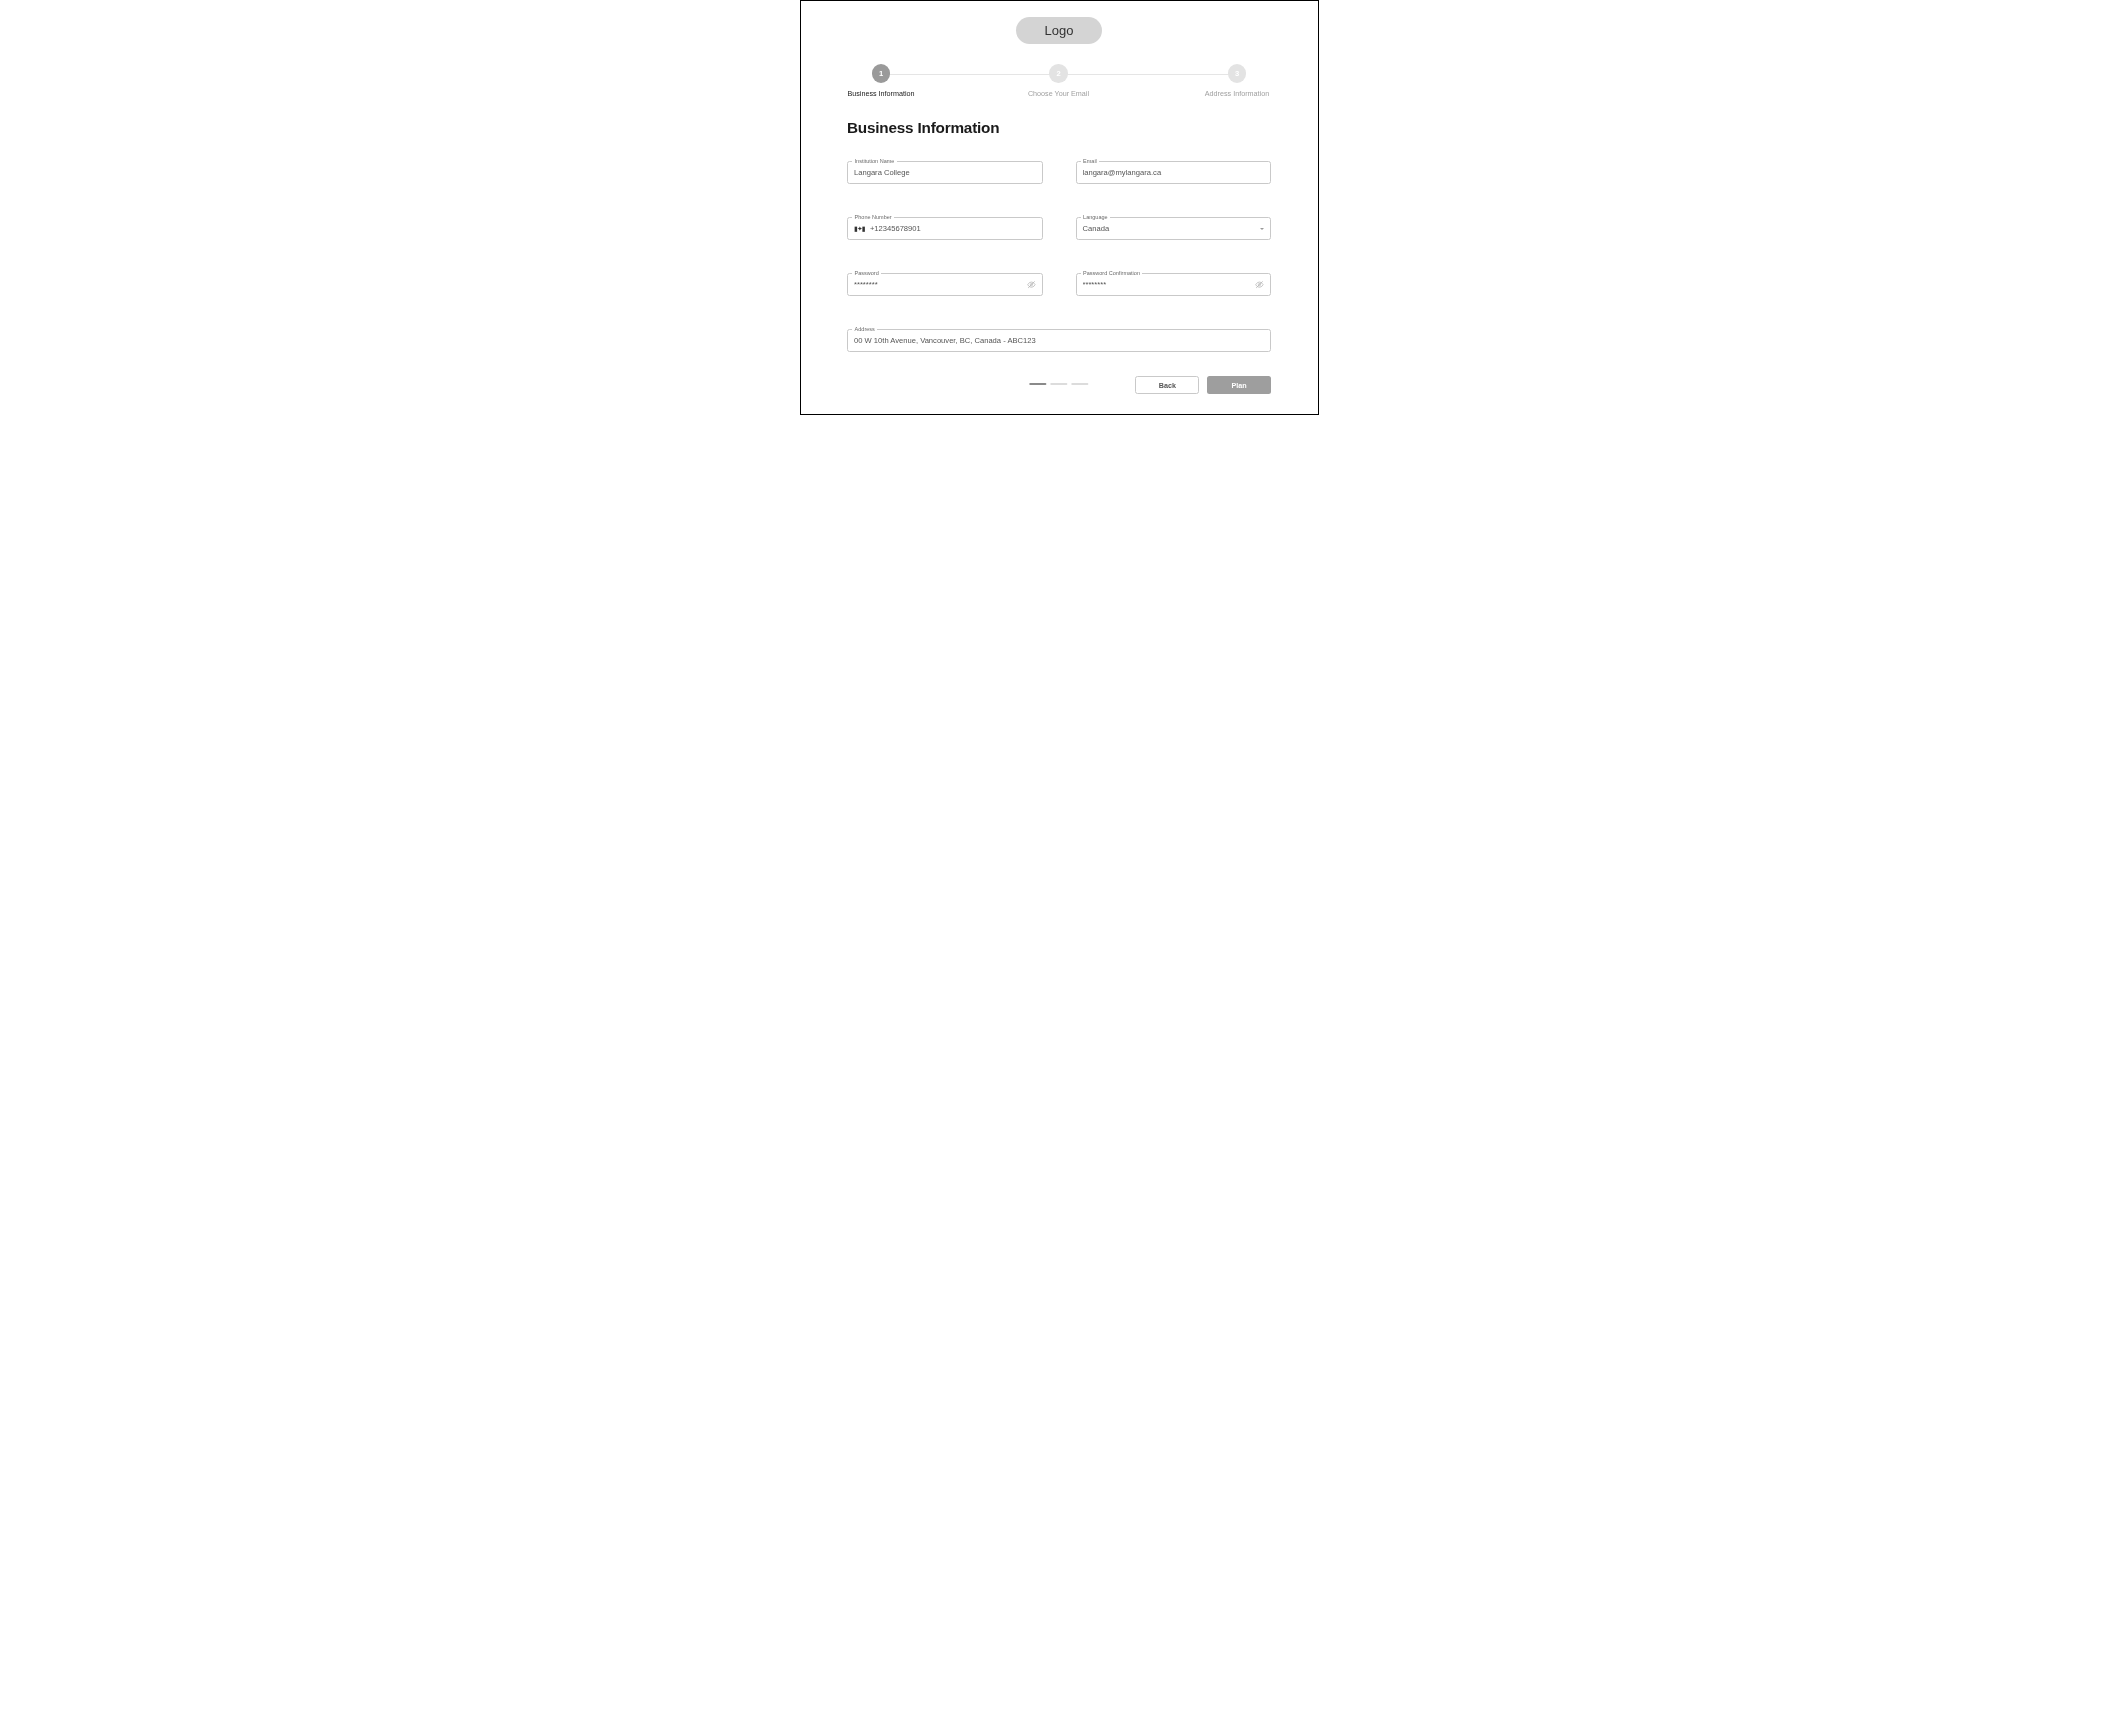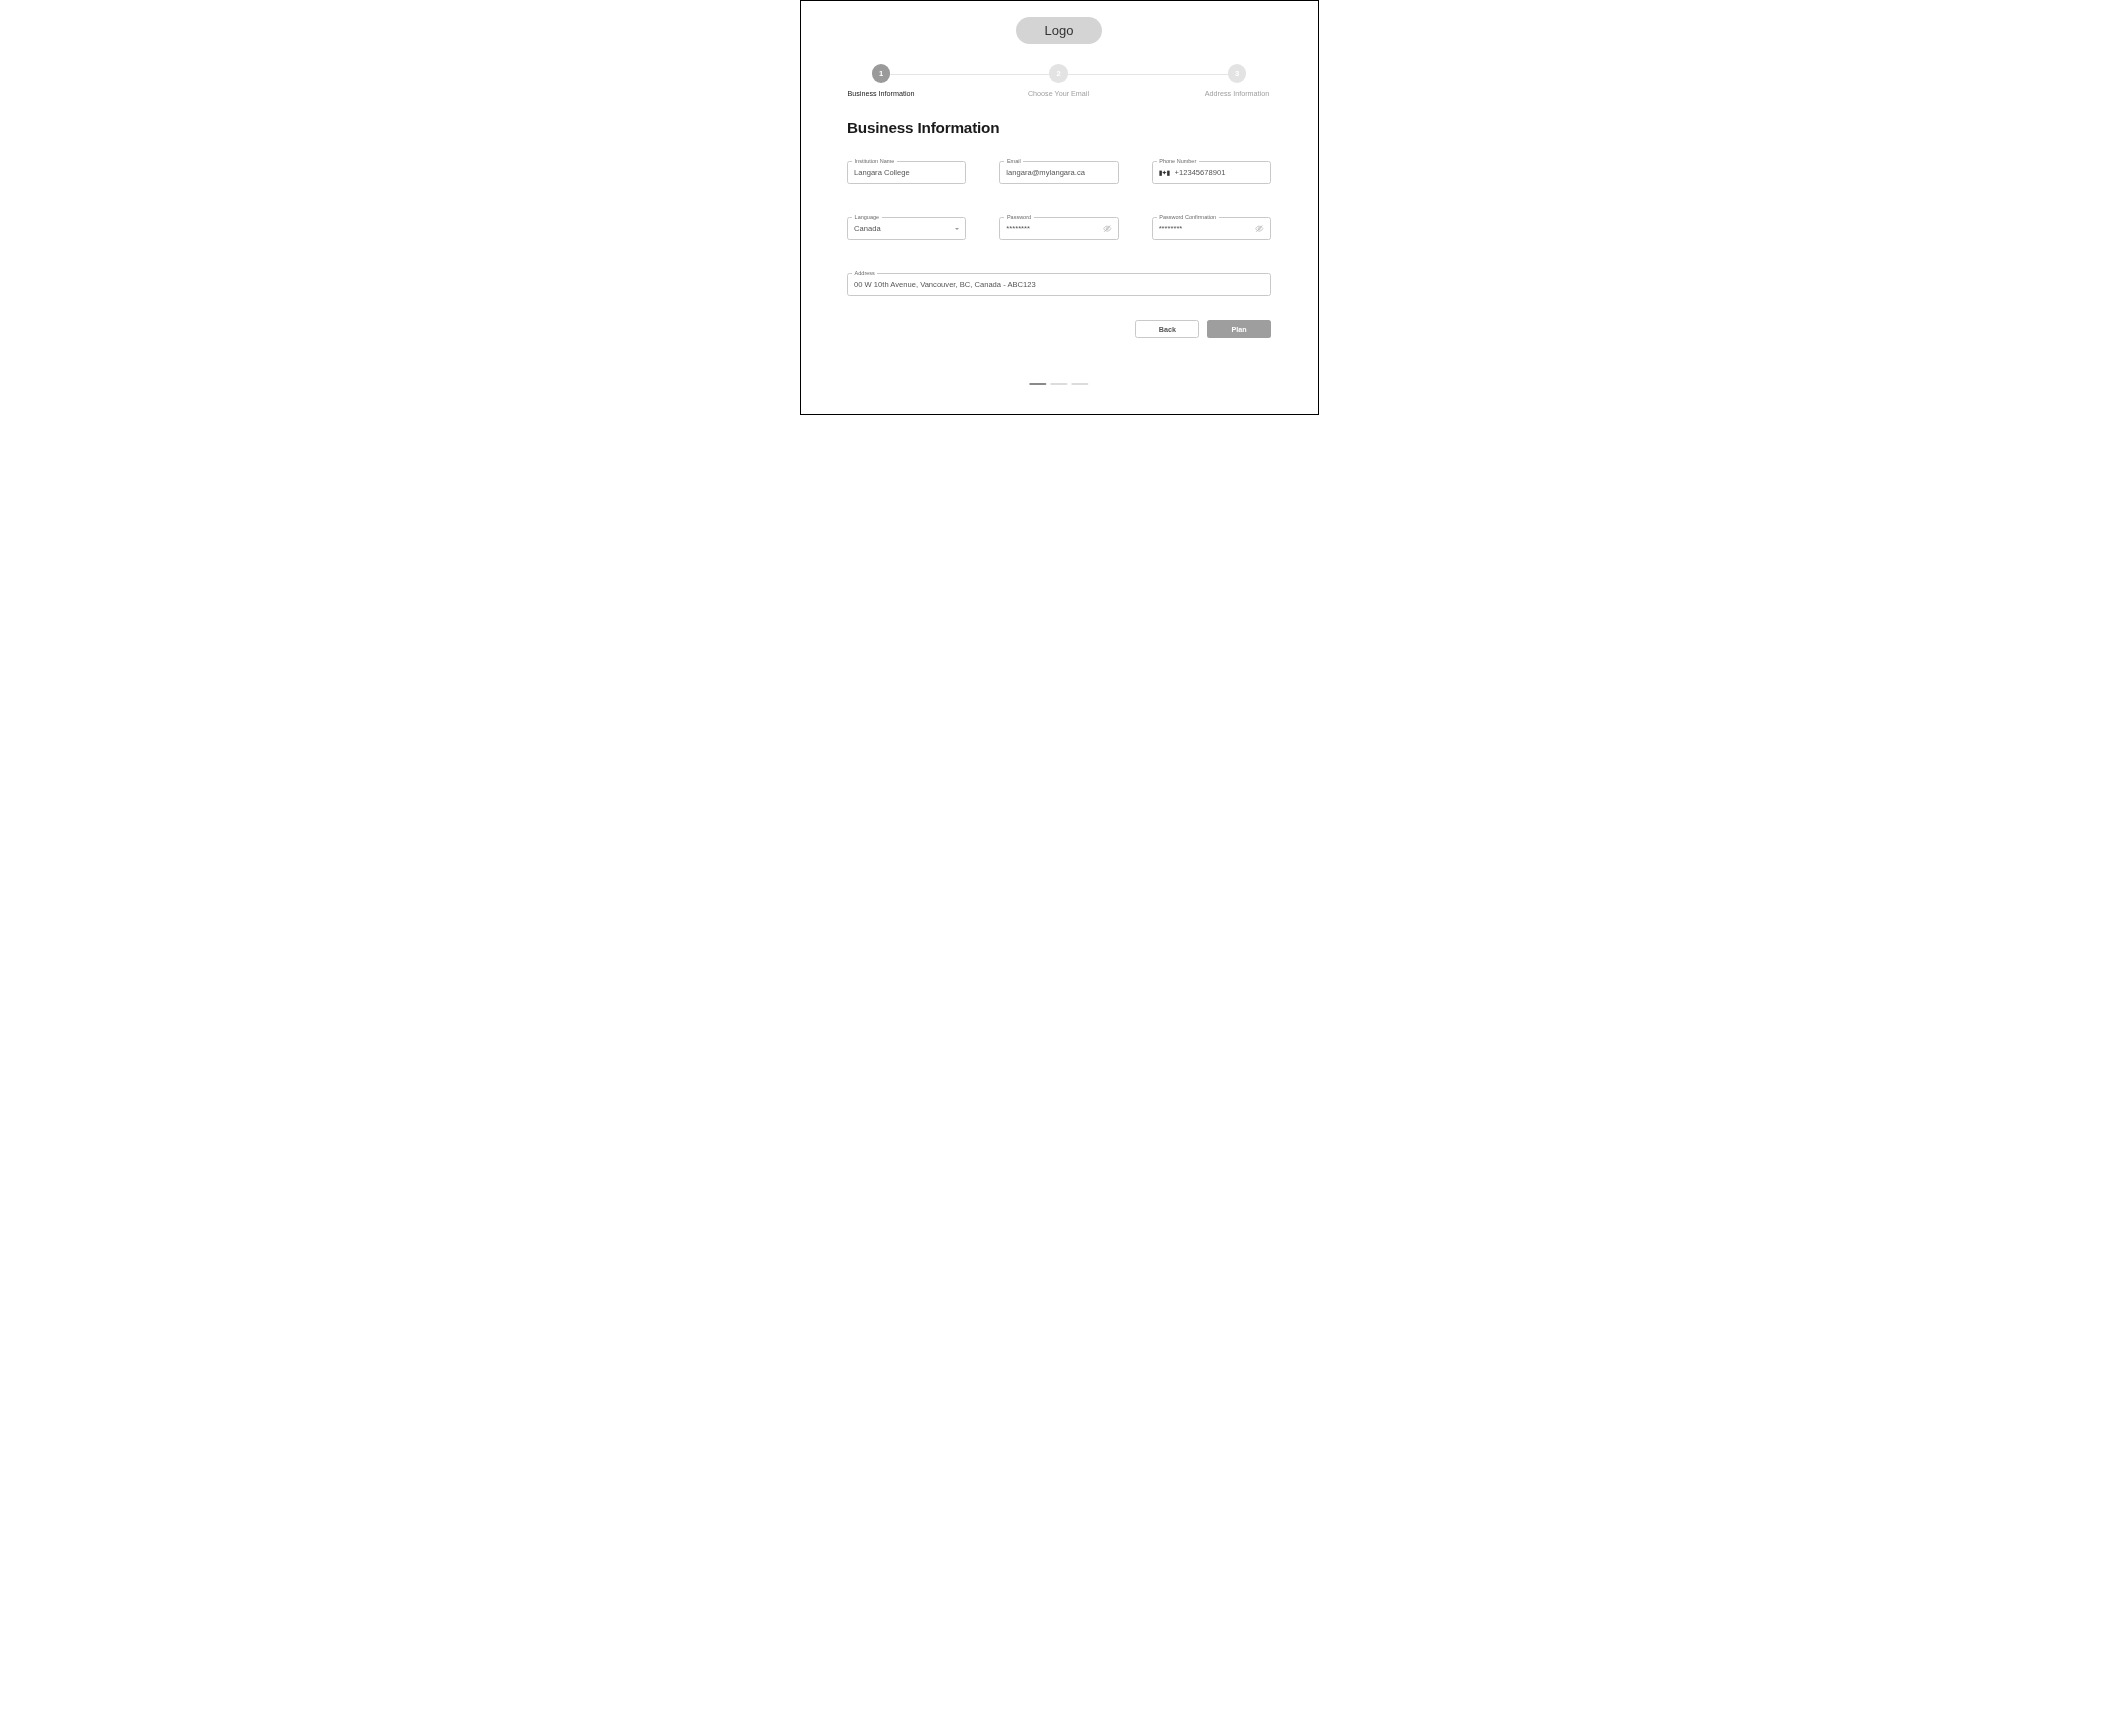--- a/index.html
+++ b/index.html
@@ -76,21 +76,21 @@
     margin: 17px auto 0;
   }
   h1.page-title {
     font-size: 15.3px;
     font-weight: 800;
     letter-spacing: -0.2px;
     margin-bottom: 24px;
   }
   .form-grid {
     display: grid;
-    grid-template-columns: 1fr 1fr 1fr;
+    grid-template-columns: 1fr 1fr;
     column-gap: 17px;
     row-gap: 12.7px;
     gap: 33px;
   }
   .form-grid .full { grid-column: 1 / -1; }
   .field {
     position: relative;
   }
   .field .floating-label {
     position: absolute;

